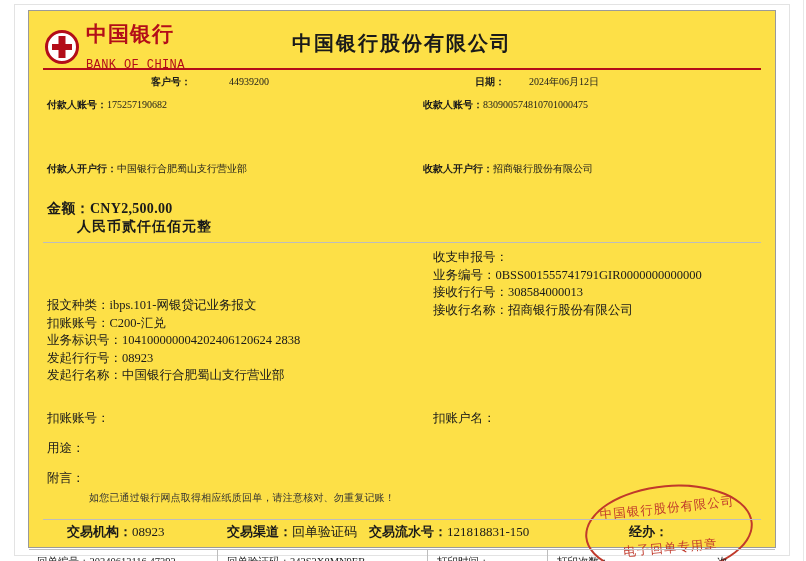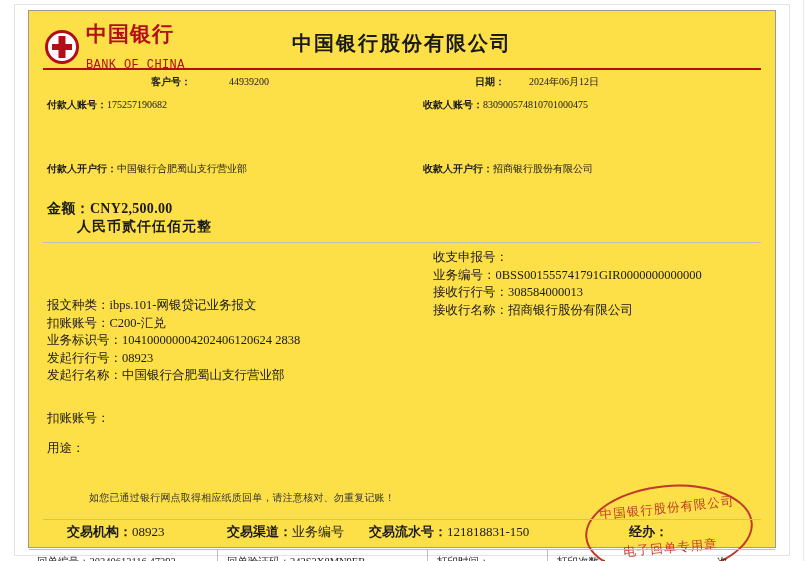--- a/index.html
+++ b/index.html
@@ -375,36 +375,42 @@
         </div>
       </div>
 
       <div class="mid-blocks">
         <div>
           <span>扣账账号：</span><span></span>
         </div>
         <div>
           <span>用途：</span><span></span>
         </div>
+        <div>
+          <span>附言：</span><span></span>
+        </div>
+        <div class="mright">
+          <span>扣账户名：</span><span></span>
+        </div>
       </div>
 
       <div class="note">如您已通过银行网点取得相应纸质回单，请注意核对、勿重复记账！</div>
 
       <div class="seal">
         <div class="seal-top">中国银行股份有限公司</div>
         <div class="seal-bottom">电子回单专用章</div>
       </div>
 
       <div class="trans-rule"></div>
       <div class="trans-row">
         <span class="t" style="left:38px">
           <span class="t-lbl">交易机构：</span><span>08923</span>
         </span>
         <span class="t" style="left:198px">
-          <span class="t-lbl">交易渠道：</span><span>业务编号</span>
+          <span class="t-lbl">交易渠道：</span><span>回单验证码</span>
         </span>
         <span class="t" style="left:340px">
           <span class="t-lbl">交易流水号：</span><span>121818831-150</span>
         </span>
         <span class="t" style="left:600px">
           <span class="t-lbl">经办：</span><span></span>
         </span>
       </div>
 
       <div class="footer-rule"></div>

